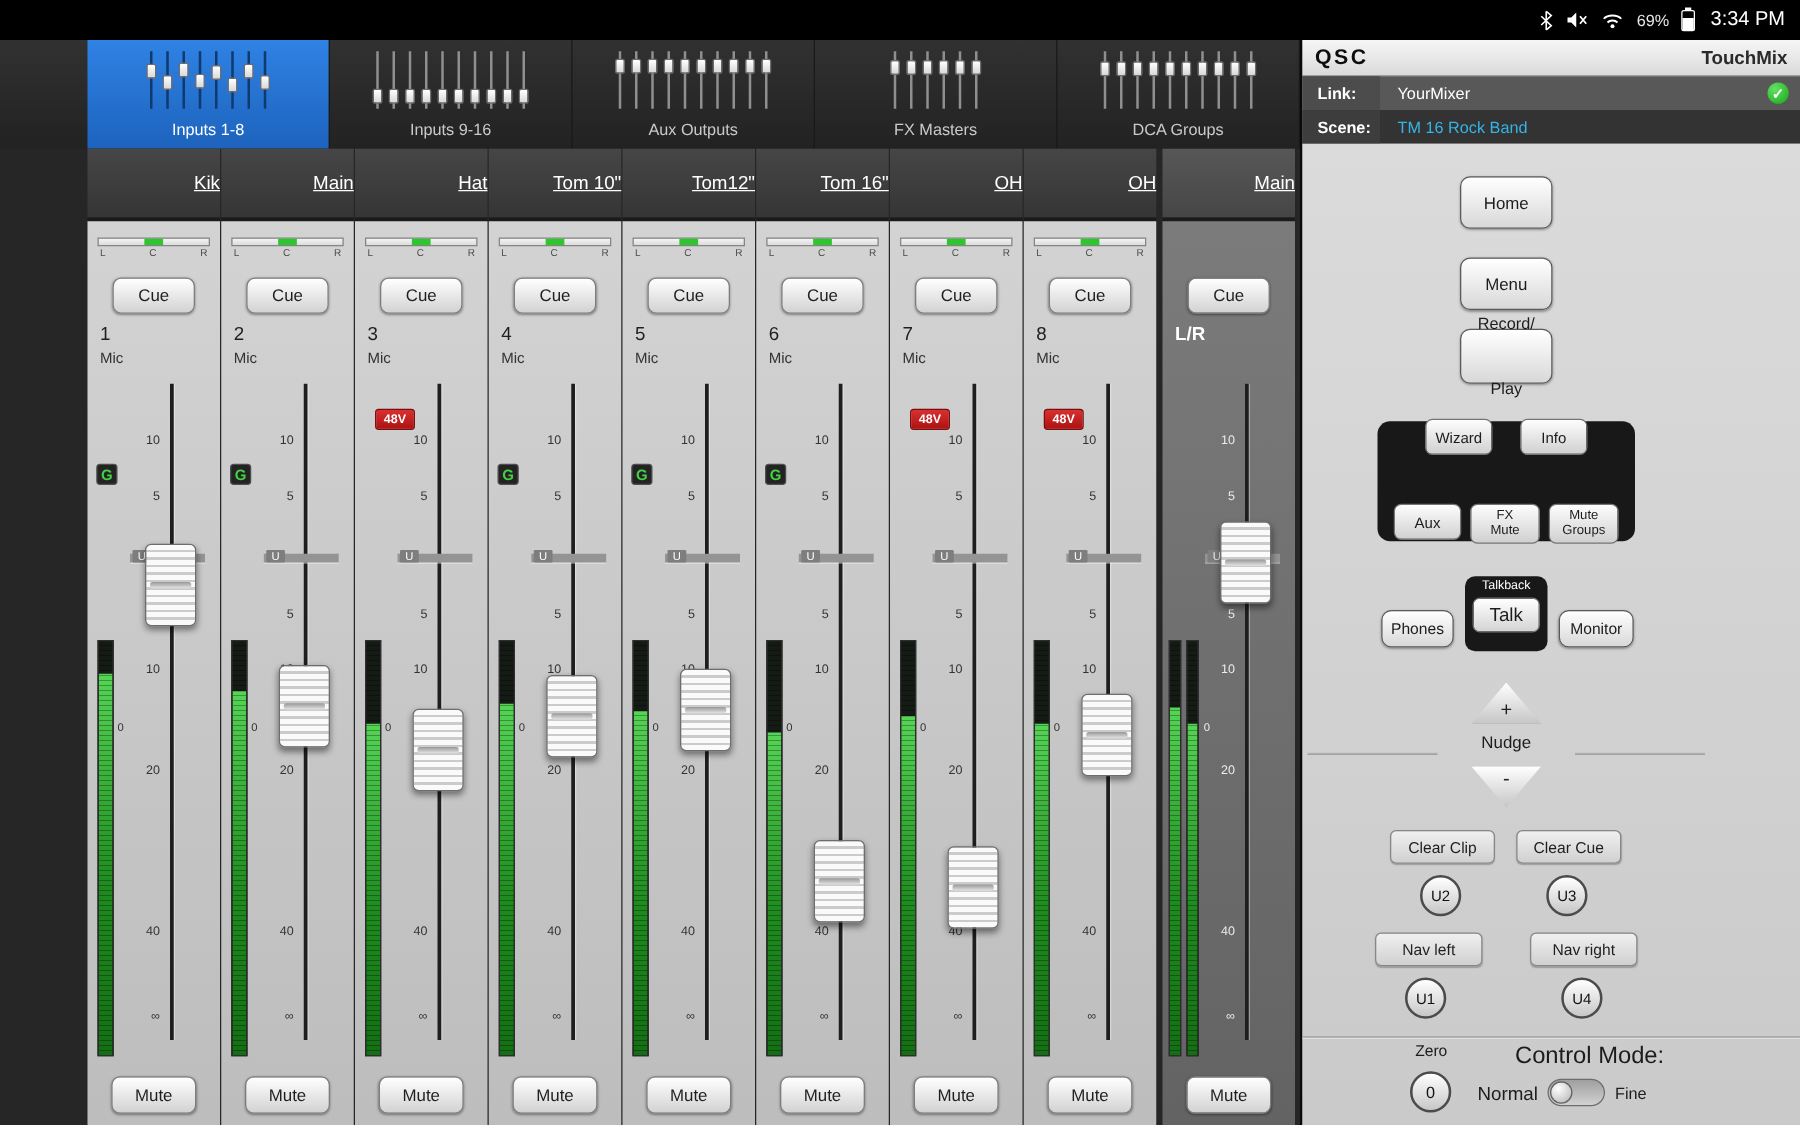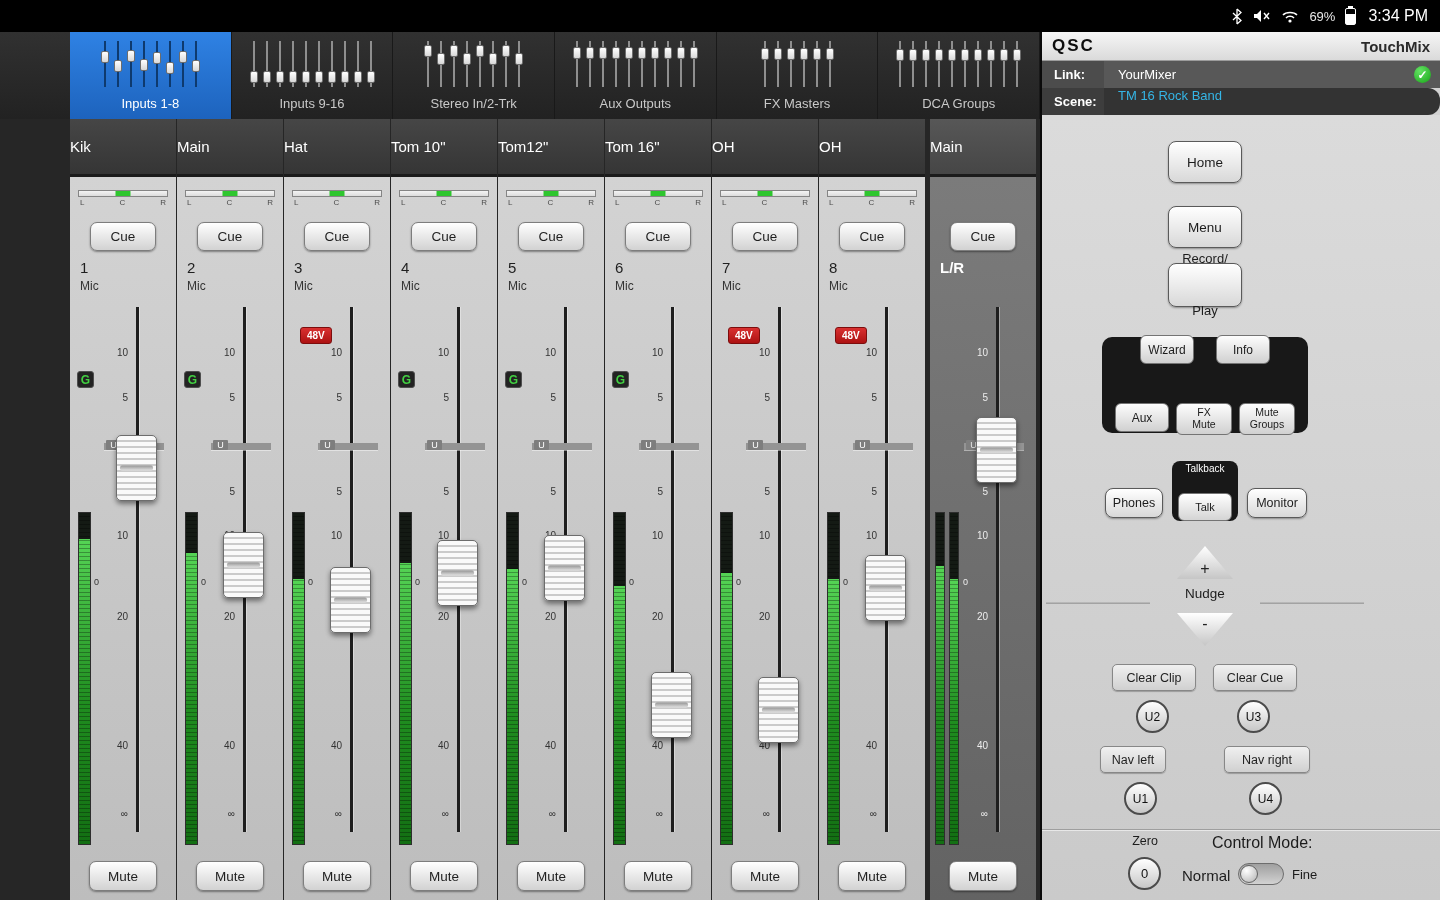--- a/index.html
+++ b/index.html
@@ -33,21 +33,21 @@
   .tab.selected .mini-fader::before { background:#0e3a6e; }
   .mini-cap { position:absolute; left:0; width:8px; height:12px; background:linear-gradient(#fff,#d8d8d8);
               border:1px solid #6d6d6d; border-radius:2px; }
   .tab-label { margin-top:auto; padding-bottom:8px; font-size:13px; color:#c9c9c9; }
   .tab.selected .tab-label { color:#fff; }
 
   
   #strips { flex:1; display:flex; padding-left:70px; background:#262626; }
   .strip { width:106px; margin-right:1px; display:flex; flex-direction:column; }
   .strip-header { height:58px; background:linear-gradient(#464646,#353535); display:flex; align-items:center;
-                  justify-content:flex-start; color:#fff; font-size:15px; border-bottom:3px solid #1b1b1b; }
+                  justify-content:flex-end; color:#fff; font-size:15px; border-bottom:3px solid #1b1b1b;text-decoration:underline; }
   .strip-body { position:relative; flex:1; background:linear-gradient(180deg,#d3d3d3,#bdbdbd); }
   .strip.main { margin-left:4px; }
   .strip.main .strip-header { background:linear-gradient(#575757,#464646); }
   .strip.main .strip-body { background:linear-gradient(180deg,#7b7b7b,#636363); }
 
   .pan { position:absolute; top:13px; left:50%; transform:translateX(-50%); width:90px; }
   .pan-bar { height:7px; background:linear-gradient(#f4f4f4,#dcdcdc); border:1px solid #858585; position:relative; }
   .pan-pos { position:absolute; left:50%; transform:translateX(-50%); top:0; bottom:0; width:15px; background:#2ec62e; }
   .pan-labels { display:flex; justify-content:space-between; font-size:8px; color:#4d4d4d; padding:1px 2px 0; }
 
@@ -101,21 +101,21 @@
   .qsc-logo { font-weight:900; font-size:17px; letter-spacing:2px; color:#0d0d0d; }
   .product { font-weight:bold; font-size:15px; color:#2a2a2a; }
   .rp-link { height:27px; background:#585858; display:flex; align-items:center; color:#fff; font-size:13px; position:relative; }
   .rp-link .lbl, .rp-scene .lbl { width:62px; padding-left:12px; font-weight:bold; align-self:stretch;
                                   display:flex; align-items:center; color:#fff; }
   .rp-link .lbl { background:#4c4c4c; }
   .rp-link .val { margin-left:14px; }
   .check { position:absolute; right:9px; width:17px; height:17px; border-radius:50%;
            background:radial-gradient(circle at 35% 30%, #64e264, #17a517); color:#fff; font-size:12px;
            display:flex; align-items:center; justify-content:center; font-weight:bold; }
-  .rp-scene { height:27px; background:#333; display:flex; align-items:flex-start; font-size:13px;border-radius:12px; }
+  .rp-scene { height:27px; background:#333; display:flex; align-items:center; font-size:13px; }
   .rp-scene .lbl { background:#3d3d3d; }
   .rp-scene .val { color:#35b5e5; margin-left:14px; }
 
   .rp-controls { position:relative; flex:1; background:linear-gradient(180deg,#dbdbdb,#cacaca); }
   .controls-col { position:absolute; left:0; top:0; width:326px; height:100%; }
 
   .rp-btn { position:absolute; display:flex; flex-direction:column; align-items:center; justify-content:center;
             text-align:center; background:linear-gradient(#ffffff,#d8d8d8); border:1.5px solid #5a5a5a;
             border-radius:8px; font-size:13.5px; color:#1c1c1c; box-shadow:0 1px 2px rgba(0,0,0,.35); }
   .home-btn { left:126px; top:26px; width:74px; height:42px; }
@@ -129,53 +129,53 @@
   .bp-row2 { display:flex; gap:7px;margin-top:32px; }
   .bp-btn { min-width:54px; height:29px; border-radius:6px; background:linear-gradient(#fdfdfd,#d0d0d0);
             border:1px solid #747474; display:flex; flex-direction:column; align-items:center;
             justify-content:center; font-size:12px; color:#1c1c1c; padding:0 6px; text-align:center; }
   .bp-btn.two-line { font-size:10.5px; line-height:1.12; height:32px; min-width:56px; }
 
   .phones-btn { left:63px; top:373px; width:58px; height:30px; font-size:12.5px; }
   .talk-wrap { position:absolute; left:130px; top:346px; width:66px; height:60px; background:#181818;
                border-radius:8px; display:flex; flex-direction:column; align-items:center; padding-top:2px; }
   .talk-title { font-size:10px; color:#fff; }
-  .talk-btn { margin-top:19px; width:54px; height:28px; border-radius:6px; border:1px solid #747474;
-              background:linear-gradient(#fff,#d4d4d4); font-size:11px; display:flex; align-items:center;
+  .talk-btn { margin-top:4px; width:54px; height:28px; border-radius:6px; border:1px solid #747474;
+              background:linear-gradient(#fff,#d4d4d4); font-size:15px; display:flex; align-items:center;
               justify-content:center; color:#1c1c1c; }
   .monitor-btn { left:205px; top:373px; width:60px; height:30px; font-size:12.5px; }
 
   .tri { position:absolute; left:135px; width:56px; height:33px; background:linear-gradient(#fff,#c6c6c6);
          filter:drop-shadow(0 1px 1px rgba(0,0,0,.5)); display:flex; align-items:center; justify-content:center;
          font-size:16px; color:#222; }
   .tri.up { top:431px; clip-path:polygon(50% 0, 100% 100%, 0 100%); padding-top:12px; }
   .tri.down { top:498px; clip-path:polygon(0 0, 100% 0, 50% 100%); padding-bottom:12px; }
   .nudge-label { position:absolute; top:471px; left:0; width:326px; text-align:center; font-size:13.5px; color:#1c1c1c; }
   .nudge-line { position:absolute; top:487px; height:2px; width:104px; background:linear-gradient(#c2c2c2,#989898); }
   .nudge-line.left { left:4px; } .nudge-line.right { left:218px; }
 
   .sm-btn { position:absolute; height:27px; border-radius:5px; background:linear-gradient(#f0f0f0,#d0d0d0);
             border:1px solid #878787; font-size:12.5px; display:flex; align-items:center; justify-content:center;
             color:#1f1f1f; box-shadow:0 1px 1px rgba(0,0,0,.25); }
   .clear-clip { left:70px; top:549px; width:84px; }
   .clear-cue  { left:171px; top:549px; width:84px; }
-  .nav-left   { left:58px; top:631px; width:66px; }
+  .nav-left   { left:58px; top:631px; width:86px; }
   .nav-right  { left:182px; top:631px; width:86px; }
 
   .circle-btn { position:absolute; width:33px; height:33px; border-radius:50%; border:2px solid #4b4b4b;
                 background:linear-gradient(#fff,#c7c7c7); display:flex; align-items:center; justify-content:center;
                 font-size:12px; color:#111; }
   .u2-btn { left:94px; top:585px; } .u3-btn { left:195px; top:585px; }
   .u1-btn { left:82px; top:667px; } .u4-btn { left:207px; top:667px; }
   .zero-btn { left:86px; top:742px; font-size:13px; }
 
   .bottom-divider { position:absolute; left:0; right:0; top:714px; border-top:1px solid #9e9e9e;
                     box-shadow:0 1px 0 rgba(255,255,255,.55); }
   .zero-label { position:absolute; left:63px; top:719px; width:80px; text-align:center; font-size:12.5px; color:#1c1c1c; }
-  .cm-label { position:absolute; left:170px; top:719px; font-size:16px; color:#1c1c1c; }
+  .cm-label { position:absolute; left:170px; top:719px; font-size:19px; color:#1c1c1c; }
   .cm-normal { position:absolute; left:140px; top:752px; font-size:15px; color:#1c1c1c; }
   .cm-fine { position:absolute; left:250px; top:752px; font-size:13px; color:#1c1c1c; }
   .toggle { position:absolute; left:196px; top:748px; width:46px; height:22px; border-radius:12px;
             background:linear-gradient(#9f9f9f,#d2d2d2); border:1px solid #6d6d6d; }
   .toggle .knob { position:absolute; left:1px; top:1px; width:18px; height:18px; border-radius:50%;
                   background:radial-gradient(circle at 35% 30%, #fff, #b2b2b2); border:1px solid #636363; }
 </style>
 </head>
 <body>
 
@@ -268,49 +268,20 @@
               <div class="mini-fader">
                 <div class="mini-cap" style="top: calc(78% - 6px);"></div>
               </div>
               <div class="mini-fader">
                 <div class="mini-cap" style="top: calc(78% - 6px);"></div>
               </div>
             </div>
     <div class="tab-label">Inputs 9-16</div>
   </div>
 
-  <div class="tab">
-    <div class="tab-faders">
-              <div class="mini-fader">
-                <div class="mini-cap" style="top: calc(22% - 6px);"></div>
-              </div>
-              <div class="mini-fader">
-                <div class="mini-cap" style="top: calc(40% - 6px);"></div>
-              </div>
-              <div class="mini-fader">
-                <div class="mini-cap" style="top: calc(22% - 6px);"></div>
-              </div>
-              <div class="mini-fader">
-                <div class="mini-cap" style="top: calc(40% - 6px);"></div>
-              </div>
-              <div class="mini-fader">
-                <div class="mini-cap" style="top: calc(22% - 6px);"></div>
-              </div>
-              <div class="mini-fader">
-                <div class="mini-cap" style="top: calc(40% - 6px);"></div>
-              </div>
-              <div class="mini-fader">
-                <div class="mini-cap" style="top: calc(22% - 6px);"></div>
-              </div>
-              <div class="mini-fader">
-                <div class="mini-cap" style="top: calc(40% - 6px);"></div>
-              </div>
-            </div>
-    <div class="tab-label">Stereo In/2-Trk</div>
-  </div>
 
   <div class="tab">
     <div class="tab-faders">
               <div class="mini-fader">
                 <div class="mini-cap" style="top: calc(25% - 6px);"></div>
               </div>
               <div class="mini-fader">
                 <div class="mini-cap" style="top: calc(25% - 6px);"></div>
               </div>
               <div class="mini-fader">

